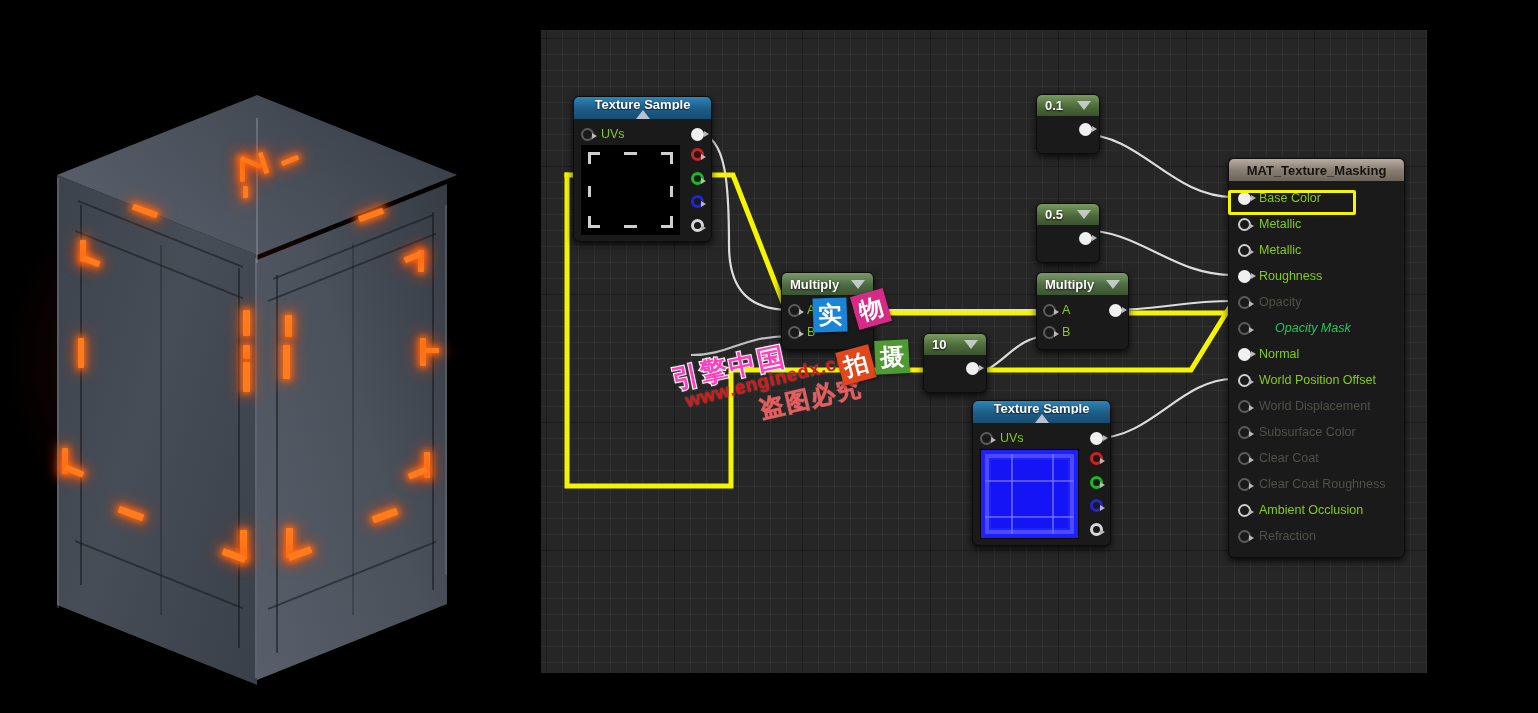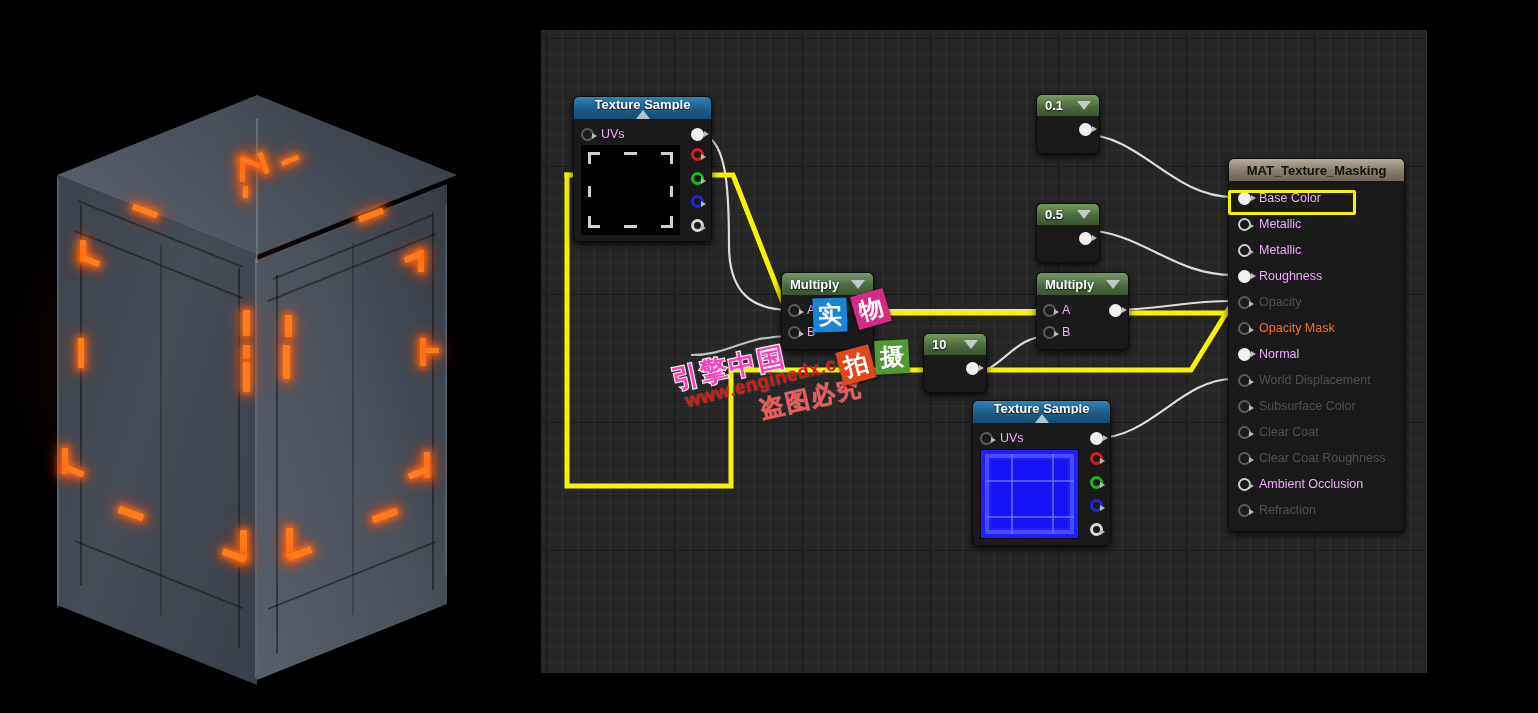--- a/index.html
+++ b/index.html
@@ -53,21 +53,21 @@
   .hdr-mul{background:linear-gradient(180deg,#7a9a6a 0%,#4d6b41 55%,#3b5433 100%);gap:10px;}
   .hdr-const{background:linear-gradient(180deg,#789a5e 0%,#4d6b3c 55%,#3a522d 100%);}
   .hdr-vec{background:linear-gradient(180deg,#c8b44e 0%,#8e7b2c 45%,#5d5020 100%);color:#fff;}
   .hdr-title{flex:1;overflow:hidden;white-space:nowrap;}
   .tri{width:0;height:0;opacity:.82;}
   .tri.up{border-left:7px solid transparent;border-right:7px solid transparent;border-bottom:9px solid #d9dde2;}
   .tri.down{border-left:7px solid transparent;border-right:7px solid transparent;border-top:9px solid #d9dde2;}
   .node-body{padding:4px 0 6px;position:relative;}
 
   .row{display:flex;align-items:center;height:22px;position:relative;}
-  .row .lbl{font-size:12.5px;color:#f0abfc;}
+  .row .lbl{font-size:12.5px;color:#84cc16;}
 
   
   .pin{width:13px;height:13px;border-radius:50%;flex:0 0 13px;position:relative;}
   .pin.hollow{border:2.5px solid #cfcfcf;background:transparent;box-sizing:border-box;}
   .pin.filled{background:#f0f0f0;}
   .pin.dim{border:2.5px solid #5c5c5c;background:transparent;box-sizing:border-box;}
   .pin.r{border:3px solid #d02020;background:transparent;box-sizing:border-box;}
   .pin.g{border:3px solid #1fb91f;background:transparent;box-sizing:border-box;}
   .pin.b{border:3px solid #2323d8;background:transparent;box-sizing:border-box;}
   .pin.w{border:3px solid #d8d8d8;background:transparent;box-sizing:border-box;}
@@ -348,25 +348,29 @@
           <div class="row" style="padding: 0px 9px; height: 26px;">
             <span class="pin filled"></span>
             <span class="lbl" style="margin-left: 8px;">Roughness</span>
           </div>
           <div class="row" style="padding: 0px 9px; height: 26px;">
             <span class="pin dim"></span>
             <span class="lbl" style="margin-left: 8px; color: rgb(78, 82, 72);">Opacity</span>
           </div>
           <div class="row" style="padding: 0px 9px; height: 26px;">
             <span class="pin dim"></span>
-            <span class="lbl" style="margin-left: 8px; color: #f97316;">Opacity Mask</span>
+            <span class="lbl" style="margin-left: 24px; color: #22c55e; font-style: italic;">Opacity Mask</span>
           </div>
           <div class="row" style="padding: 0px 9px; height: 26px;">
             <span class="pin filled"></span>
             <span class="lbl" style="margin-left: 8px;">Normal</span>
+          </div>
+          <div class="row" style="padding: 0px 9px; height: 26px;">
+            <span class="pin hollow"></span>
+            <span class="lbl" style="margin-left: 8px;">World Position Offset</span>
           </div>
           <div class="row" style="padding: 0px 9px; height: 26px;">
             <span class="pin dim"></span>
             <span class="lbl" style="margin-left: 8px; color: rgb(78, 82, 72);">World Displacement</span>
           </div>
           <div class="row" style="padding: 0px 9px; height: 26px;">
             <span class="pin dim"></span>
             <span class="lbl" style="margin-left: 8px; color: rgb(78, 82, 72);">Subsurface Color</span>
           </div>
           <div class="row" style="padding: 0px 9px; height: 26px;">

